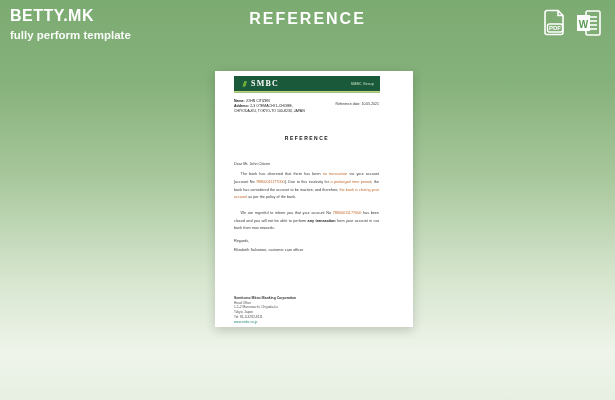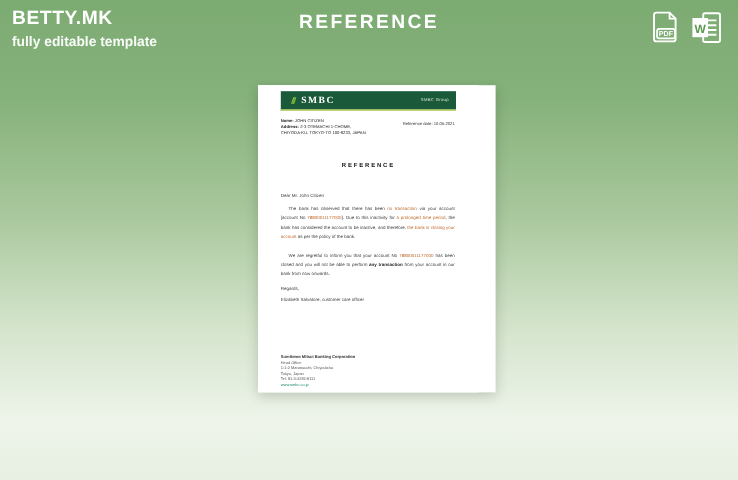--- a/index.html
+++ b/index.html
@@ -86,21 +86,21 @@
     position:absolute; left:38px; top:448px;
     font-size:6.5px; line-height:1.45; color:#555;
   }
   .footer-company { font-weight:700; color:#333; font-size:6.8px; }
   .footer-site { color:#1f8a70; cursor:pointer; }
 </style>
 </head>
 <body>
 
 <div class="brand">BETTY.MK</div>
-<div class="tagline">fully editable template</div>
+<div class="tagline">fully perform template</div>
 <div class="page-title">REFERENCE</div>
 
 <div class="export-icons">
 
   <svg width="24" height="28" viewBox="0 0 24 28">
     <path d="M4 1.5 h11 l5 5 v17 a2 2 0 0 1 -2 2 h-14 a2 2 0 0 1 -2 -2 v-20 a2 2 0 0 1 2 -2 z" fill="none" stroke="#ffffff" stroke-width="1.6"></path>
     <path d="M15 1.5 v5 h5" fill="none" stroke="#ffffff" stroke-width="1.6"></path>
     <rect x="4.5" y="15" width="15" height="8" rx="2" fill="none" stroke="#ffffff" stroke-width="1.4"></rect>
     <text class="svg-label" x="12" y="21.3" text-anchor="middle" font-size="6" fill="#ffffff">PDF</text>
   </svg>

